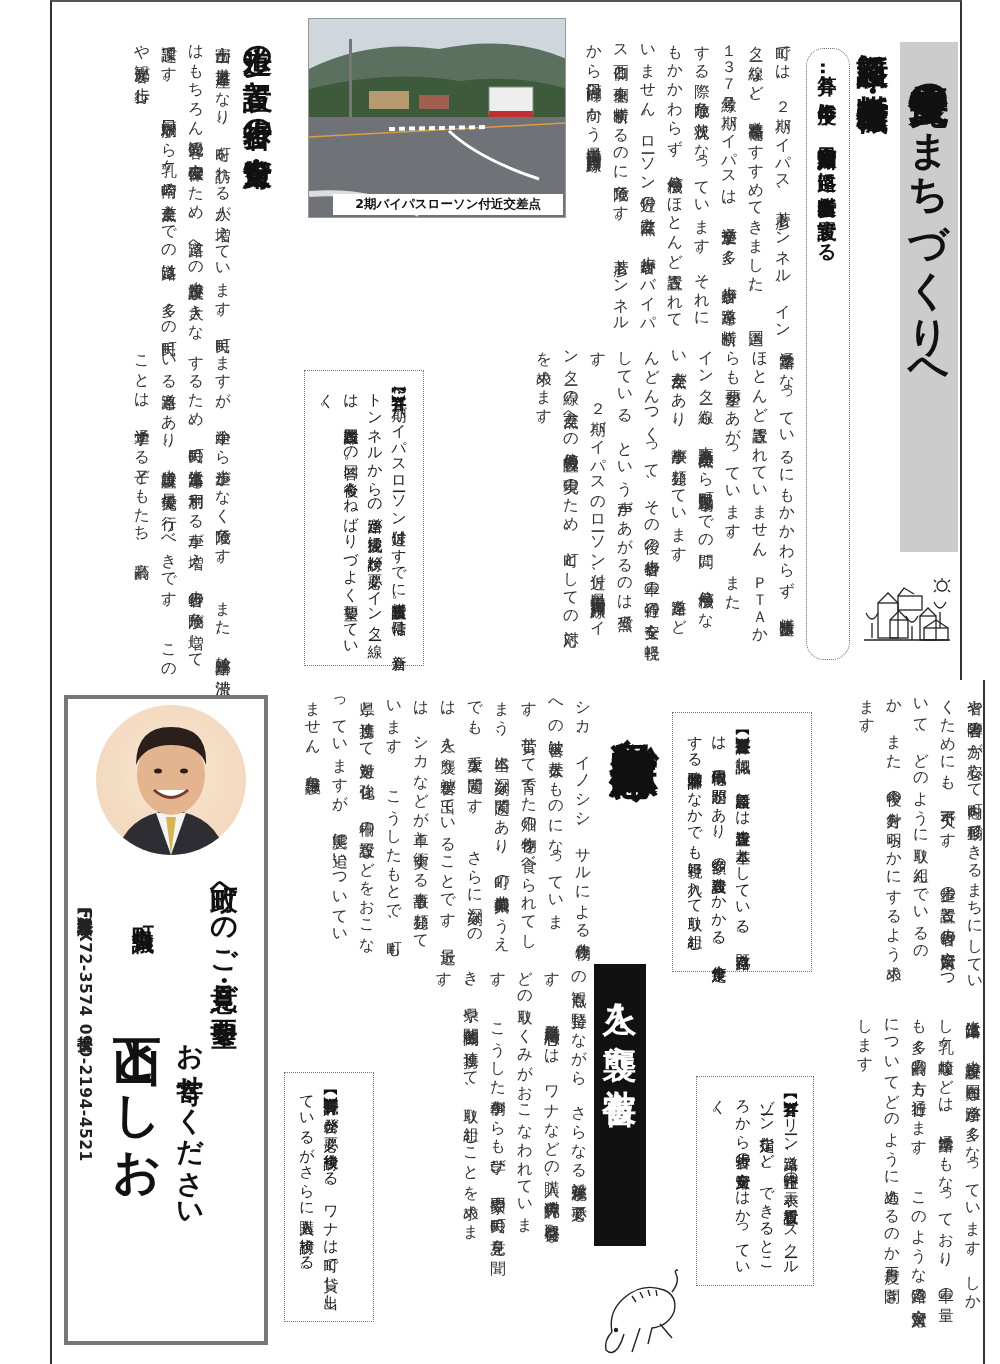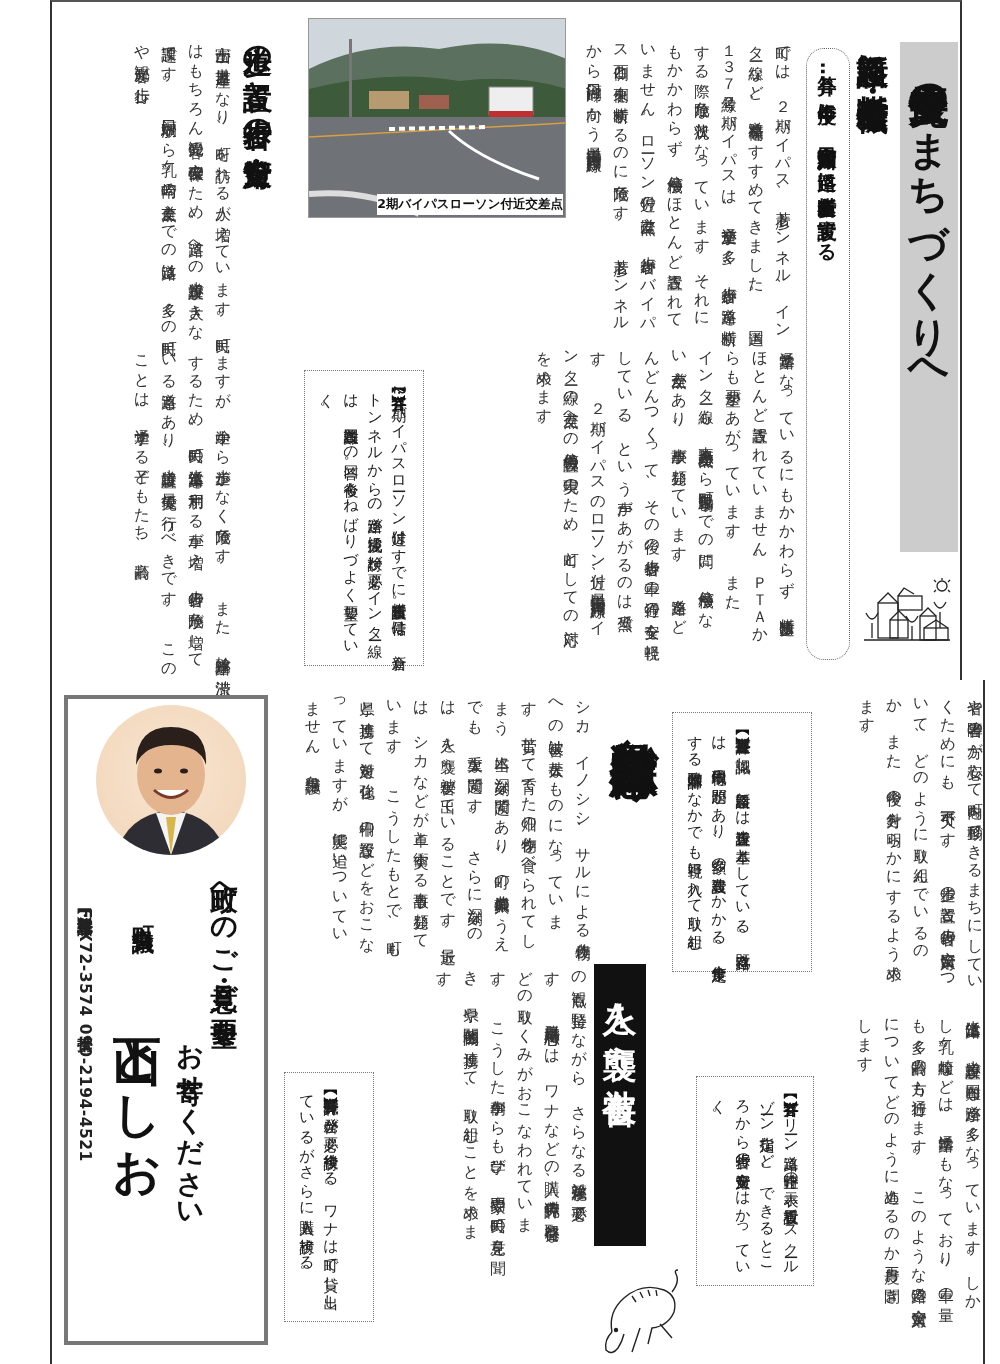--- a/index.html
+++ b/index.html
@@ -20,21 +20,21 @@
 
   .answer-pill { position: absolute; left: 806px; top: 48px; width: 44px; height: 612px; border: 1.5px dotted #666; border-radius: 18px; }
   .answer-pill span { writing-mode: vertical-rl; display: block; margin: 12px auto 0; font-size: 19px; font-weight: bold; line-height: 40px; letter-spacing: 0.5px; color: #111; }
 
   .dotted-box { position: absolute; border: 1.5px dotted #777; }
   .dotted-box .v { position: static; font-family: "DejaVu Sans", sans-serif; font-size: 15px; line-height: 24px; letter-spacing: 0.5px; color: #222; margin: 12px 10px; }
   .ans-tag { font-weight: bold; color: #111; }
 
   .photo { position: absolute; left: 308px; top: 18px; width: 258px; height: 200px; overflow: hidden; border: 1px solid #999; }
   .photo svg { display: block; }
-  .photo-caption { position: absolute; right: 2px; bottom: 2px; background: #fff; padding: 2px 0; font-size: 12.5px; font-weight: bold; color: #111; font-family: "DejaVu Sans", sans-serif; white-space: nowrap; }
+  .photo-caption { position: absolute; right: 2px; bottom: 2px; background: #fff; padding: 2px 22px; font-size: 12.5px; font-weight: bold; color: #111; font-family: "DejaVu Sans", sans-serif; white-space: nowrap; }
 
   .black-sub { position: absolute; left: 594px; top: 964px; width: 52px; height: 282px; background: #111; }
   .black-sub span { writing-mode: vertical-rl; display: block; margin: 12px auto 0; color: #fff; font-weight: bold; font-size: 34px; line-height: 52px; letter-spacing: 2px; }
 
   .contact-card { position: absolute; left: 64px; top: 695px; width: 204px; height: 650px; border: 4px solid #777; background: #fff; }
   .portrait { position: absolute; left: 96px; top: 705px; width: 150px; height: 150px; border-radius: 50%; background: radial-gradient(circle at 50% 45%, #f8e6d2 0%, #f3d9be 70%, #efd1b2 100%); overflow: hidden; }
 </style>
 </head>
 <body>
 

